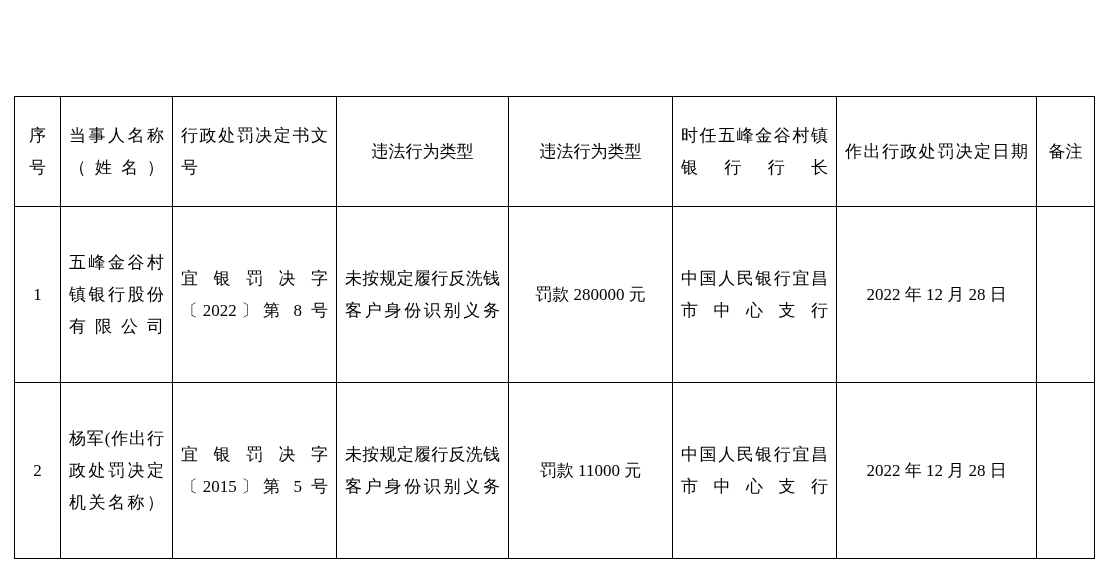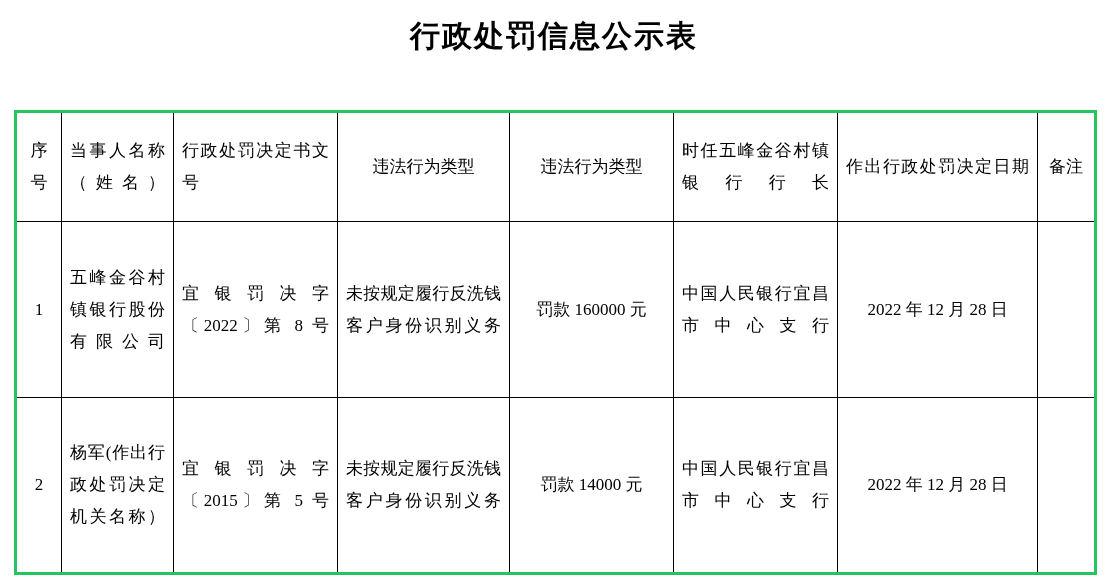--- a/index.html
+++ b/index.html
@@ -33,21 +33,21 @@
   .table-wrap {
     position: absolute;
     left: 14px;
     top: 96px;
     width: 1080px;
   }
   table.penalty-table {
     border-collapse: collapse;
     table-layout: fixed;
     width: 1080px;
-    border: 3px solid #22c55e;
+    border: 1px solid #22c55e;
   }
   table.penalty-table td,
   table.penalty-table th {
     border: 1px solid #000;
     vertical-align: middle;
     text-align: center;
     font-family: "Liberation Serif", "DejaVu Serif", serif;
     font-size: 17px;
     line-height: 32px;
     padding: 6px 8px;
@@ -75,21 +75,20 @@
   }
   .cell-center { display: block; text-align: center; }
   .row-body td { height: 176px; }
   .seq-cell { font-size: 17px; }
 </style>
 </head>
 <body>
 
 <div class="page">
 
-  <h1 class="doc-title">行政处罚信息公示表</h1>
 
   <div class="table-wrap">
     <table class="penalty-table">
       <colgroup>
         <col class="col-seq">
         <col class="col-party">
         <col class="col-docno">
         <col class="col-type">
         <col class="col-content">
         <col class="col-org">
@@ -130,21 +129,21 @@
           <td>
             <span class="justify-head">五峰金谷村镇银行股份有限公司</span>
           </td>
           <td>
             <span class="justify-head">宜银罚决字〔2022〕第 8 号</span>
           </td>
           <td>
             <span class="justify-head">未按规定履行反洗钱客户身份识别义务</span>
           </td>
           <td>
-            <span class="cell-center">罚款 160000 元</span>
+            <span class="cell-center">罚款 280000 元</span>
           </td>
           <td>
             <span class="justify-head">中国人民银行宜昌市中心支行</span>
           </td>
           <td>
             <span class="cell-center">2022 年 12 月 28 日</span>
           </td>
           <td></td>
         </tr>
         <tr class="row-body">
@@ -152,21 +151,21 @@
           <td>
             <span class="justify-head">杨军(作出行政处罚决定机关名称）</span>
           </td>
           <td>
             <span class="justify-head">宜银罚决字〔2015〕第 5 号</span>
           </td>
           <td>
             <span class="justify-head">未按规定履行反洗钱客户身份识别义务</span>
           </td>
           <td>
-            <span class="cell-center">罚款 14000 元</span>
+            <span class="cell-center">罚款 11000 元</span>
           </td>
           <td>
             <span class="justify-head">中国人民银行宜昌市中心支行</span>
           </td>
           <td>
             <span class="cell-center">2022 年 12 月 28 日</span>
           </td>
           <td></td>
         </tr>
       </tbody>

